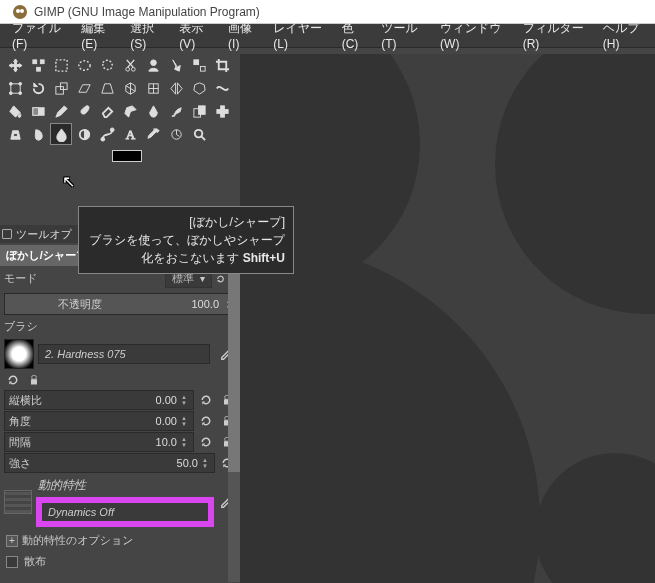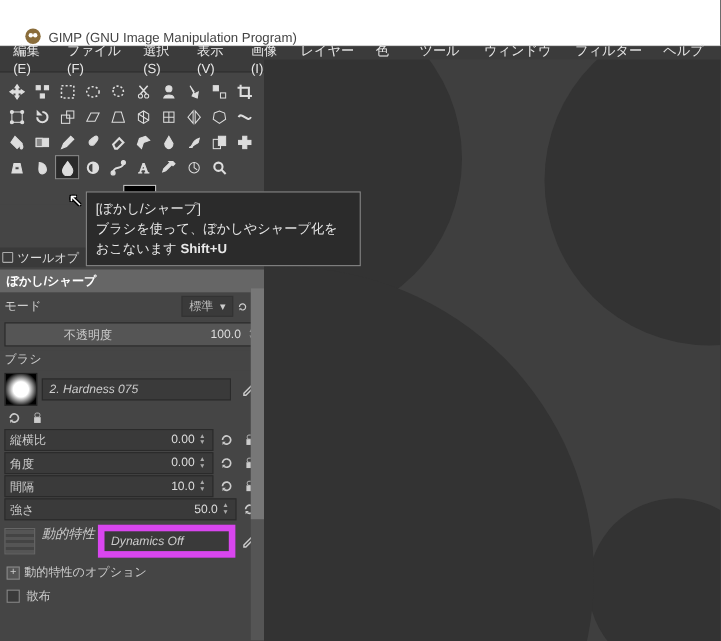--- a/index.html
+++ b/index.html
@@ -7,25 +7,25 @@
     width: 655px; height: 583px;
     background: #454545;
     font-family: "Meiryo", "MS Gothic", sans-serif;
     font-size: 12px;
     color: #ddd;
     overflow: hidden;
     position: relative;
   }
   
   .titlebar {
-    height: 42px;
+    height: 24px;
     background: #fff;
     color: #333;
-    display: flex; align-items: flex-end;
-    padding-left: 22px;
+    display: flex; align-items: center;
+    padding-left: 12px;
     border-bottom: 1px solid #ccc;
   }
   .titlebar .logo { width:16px; height:16px; margin-right:6px; }
   .titlebar .title { font-size:12px; color:#444; }
 
   .menubar {
     height: 24px;
     background: #3b3b3b;
     display: flex; align-items: center;
     padding-left: 4px;
@@ -62,29 +62,30 @@
     position:absolute;
     left:62px; top:172px;
     font-size:16px; color:#fff;
     pointer-events:none;
     z-index:30;
     text-shadow: -1px -1px 0 #000, 1px -1px 0 #000, -1px 1px 0 #000, 1px 1px 0 #000;
   }
 
   .tooltip {
     position:absolute;
-    left:78px; top:174px;
-    width:250px;
+    left:78px; top:206px;
+    width:216px;
     background:#2b2b2b;
     border:1px solid #888;
     padding:6px 8px;
     font-size:12px;
     line-height:1.5;
     color:#e8e8e8;
     z-index:25;
+    text-align:right;
   }
   .tooltip .t1 { }
   .tooltip .t2 { }
   .tooltip .shortcut { font-weight:bold; }
 
   .dock-label {
     position:absolute;
     left:0; top:225px;
     height:18px; width:78px;
     background:#3a3a3a;
@@ -246,22 +247,22 @@
 <div class="titlebar">
   <svg class="logo" viewBox="0 0 16 16">
       <circle cx="8" cy="8" r="7" fill="#8a6d3b"></circle>
       <circle cx="6" cy="7" r="2" fill="#fff"></circle>
       <circle cx="10" cy="7" r="2" fill="#fff"></circle>
     </svg>
   <span class="title">GIMP (GNU Image Manipulation Program)</span>
 </div>
 
 <div class="menubar">
+  <div class="item">ファイル(F)</div>
   <div class="item">編集(E)</div>
-  <div class="item">ファイル(F)</div>
   <div class="item">選択(S)</div>
   <div class="item">表示(V)</div>
   <div class="item">画像(I)</div>
   <div class="item">レイヤー(L)</div>
   <div class="item">色(C)</div>
   <div class="item">ツール(T)</div>
   <div class="item">ウィンドウ(W)</div>
   <div class="item">フィルター(R)</div>
   <div class="item">ヘルプ(H)</div>
 </div>
@@ -663,21 +664,21 @@
     <div class="mini-btn">
         <svg width="12" height="12" viewBox="0 0 16 16">
           <path d="M3 8a5 5 0 1 1 2 4" fill="none" stroke="#ccc" stroke-width="2"></path>
           <path d="M3 14v-4h4z" fill="#ccc"></path>
         </svg>
       </div>
   </div>
 
   <div class="brush-row" style="margin-top:4px;">
     <div class="dyn-thumb"></div>
-    <div style="flex:1; display:flex; flex-direction:row; gap:3px;">
+    <div style="flex:1; display:flex; flex-direction:column; gap:3px;">
       <span class="opt-label" style="padding-left:2px;">動的特性</span>
       <div class="dyn-name">
         <span>Dynamics Off</span>
       </div>
     </div>
     <div class="mini-btn">
       <svg width="14" height="14" viewBox="0 0 16 16">
           <path d="M2 12l8-8 2 2-8 8H2zM12 2l2 2" stroke="#ccc" fill="none" stroke-width="1.5"></path>
         </svg>
     </div>

